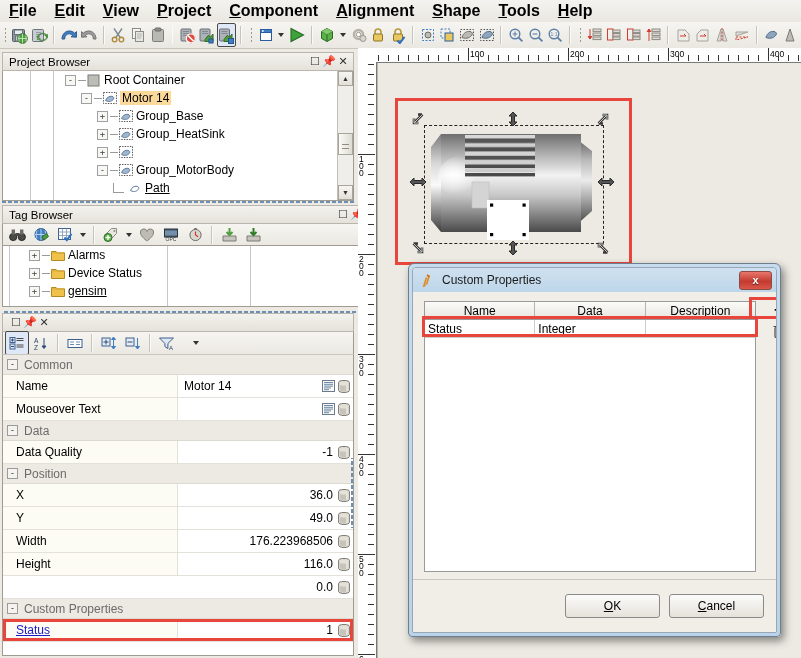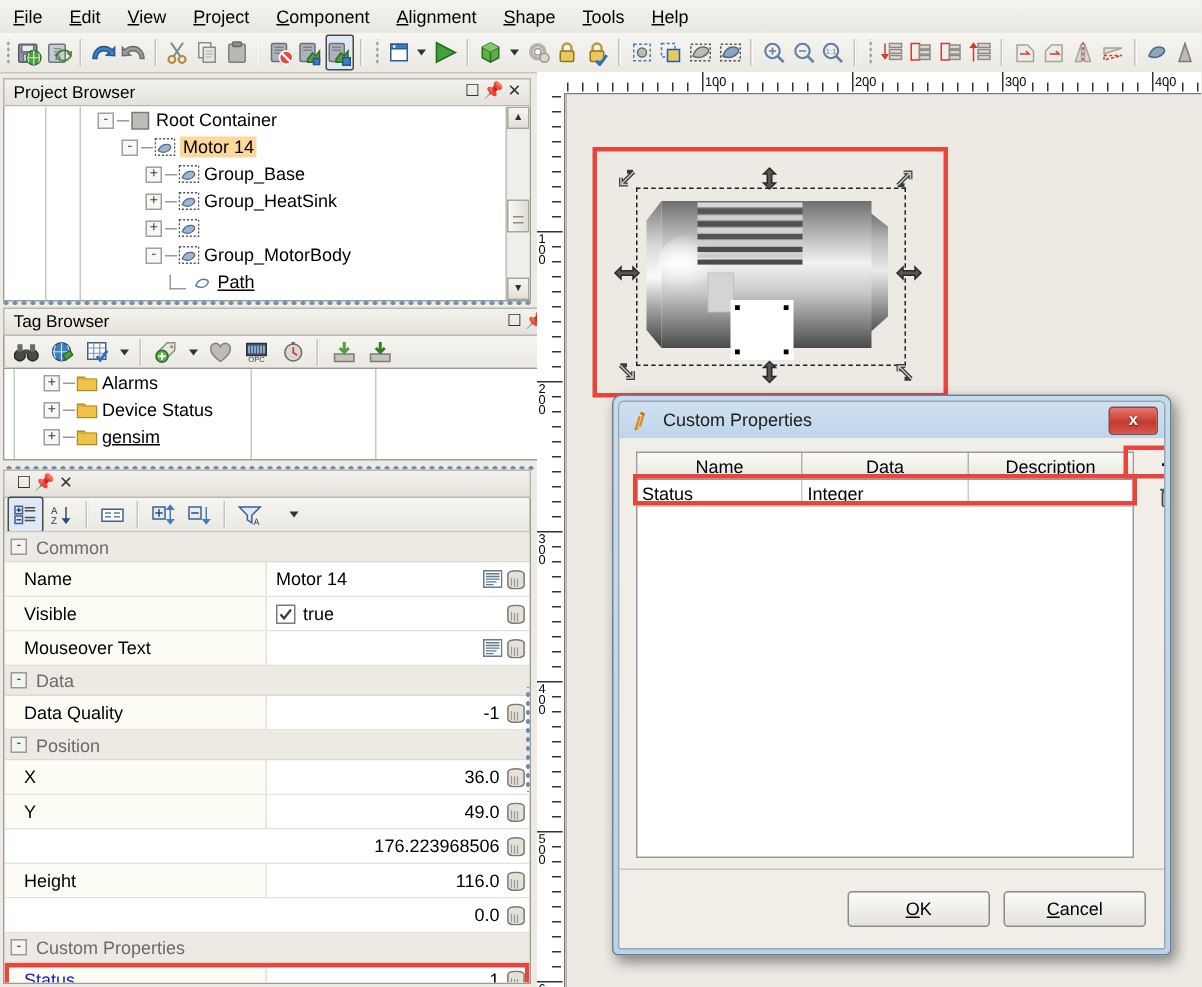--- a/index.html
+++ b/index.html
@@ -14,21 +14,21 @@
   .app{position:relative;width:801px;height:658px;}
 
   
   .menubar{
     position:absolute;left:0;top:0;width:801px;height:22px;
     background:linear-gradient(#f4f3ef,#e9e7e0);
     border-bottom:1px solid #d6d3ca;
     display:flex;align-items:center;
   }
   .menu-item{
-    padding:2px 9px;font-size:12px;color:#000;cursor:default;white-space:nowrap;
+    padding:2px 9px;font-size:16px;color:#000;cursor:default;white-space:nowrap;font-weight:bold;
   }
   .menu-item u{text-decoration:underline;}
 
   
   .toolbar{
     position:absolute;left:0;top:22px;width:801px;height:26px;
     background:linear-gradient(#f6f5f1,#eae8e1);
     border-bottom:1px solid #c9c6bd;
     display:flex;align-items:center;
   }
@@ -730,123 +730,104 @@
               <svg width="14" height="13" viewBox="0 0 14 13">
                 <ellipse cx="7" cy="2.6" rx="5.4" ry="2.1" fill="#e3e1d8" stroke="#7a7870"></ellipse>
                 <path d="M1.6 2.6v7.8c0 1.2 2.4 2.1 5.4 2.1s5.4-.9 5.4-2.1V2.6" fill="#e3e1d8" stroke="#7a7870"></path>
                 <path d="M4 5.2v5.6M6 5.6v5.8M8 5.6v5.8" stroke="#9a9890" stroke-width=".8"></path>
               </svg>
             </span>
           </div>
         </div>
         <div class="pe-row">
           <div class="k">
-            <span class="">Visible</span>
+            <span class="">Mouseover Text</span>
           </div>
           <div class="v">
-            <span class="cbx">
-              <svg width="9" height="9" viewBox="0 0 9 9">
-                <path d="M1 4.6l2.4 2.6L8 1.4" stroke="#444" stroke-width="1.6" fill="none"></path>
-              </svg>
-            </span>
-            <span>true</span>
+            <span></span>
+          </div>
+          <div class="icons">
+            <span class="mini">
+              <svg width="13" height="12" viewBox="0 0 13 12">
+                <rect x="0.5" y="0.5" width="12" height="11" fill="#fbfbf6" stroke="#6b7a8c"></rect>
+                <path d="M2 2.5h9M2 4.3h9M2 6.1h9M2 7.9h7M2 9.7h5" stroke="#5d7a9c" stroke-width=".9"></path>
+              </svg>
+            </span>
+            <span class="mini">
+              <svg width="14" height="13" viewBox="0 0 14 13">
+                <ellipse cx="7" cy="2.6" rx="5.4" ry="2.1" fill="#e3e1d8" stroke="#7a7870"></ellipse>
+                <path d="M1.6 2.6v7.8c0 1.2 2.4 2.1 5.4 2.1s5.4-.9 5.4-2.1V2.6" fill="#e3e1d8" stroke="#7a7870"></path>
+                <path d="M4 5.2v5.6M6 5.6v5.8M8 5.6v5.8" stroke="#9a9890" stroke-width=".8"></path>
+              </svg>
+            </span>
+          </div>
+        </div>
+        <div class="pe-cat">
+          <span class="box">-</span>
+          <span>Data</span>
+        </div>
+        <div class="pe-row">
+          <div class="k">
+            <span class="">Data Quality</span>
+          </div>
+          <div class="v right">
+            <span>-1</span>
           </div>
           <div class="icons">
             <span class="mini">
               <svg width="14" height="13" viewBox="0 0 14 13">
                 <ellipse cx="7" cy="2.6" rx="5.4" ry="2.1" fill="#e3e1d8" stroke="#7a7870"></ellipse>
                 <path d="M1.6 2.6v7.8c0 1.2 2.4 2.1 5.4 2.1s5.4-.9 5.4-2.1V2.6" fill="#e3e1d8" stroke="#7a7870"></path>
                 <path d="M4 5.2v5.6M6 5.6v5.8M8 5.6v5.8" stroke="#9a9890" stroke-width=".8"></path>
               </svg>
             </span>
           </div>
         </div>
+        <div class="pe-cat">
+          <span class="box">-</span>
+          <span>Position</span>
+        </div>
         <div class="pe-row">
           <div class="k">
-            <span class="">Mouseover Text</span>
-          </div>
-          <div class="v">
-            <span></span>
-          </div>
-          <div class="icons">
-            <span class="mini">
-              <svg width="13" height="12" viewBox="0 0 13 12">
-                <rect x="0.5" y="0.5" width="12" height="11" fill="#fbfbf6" stroke="#6b7a8c"></rect>
-                <path d="M2 2.5h9M2 4.3h9M2 6.1h9M2 7.9h7M2 9.7h5" stroke="#5d7a9c" stroke-width=".9"></path>
-              </svg>
-            </span>
-            <span class="mini">
-              <svg width="14" height="13" viewBox="0 0 14 13">
-                <ellipse cx="7" cy="2.6" rx="5.4" ry="2.1" fill="#e3e1d8" stroke="#7a7870"></ellipse>
-                <path d="M1.6 2.6v7.8c0 1.2 2.4 2.1 5.4 2.1s5.4-.9 5.4-2.1V2.6" fill="#e3e1d8" stroke="#7a7870"></path>
-                <path d="M4 5.2v5.6M6 5.6v5.8M8 5.6v5.8" stroke="#9a9890" stroke-width=".8"></path>
-              </svg>
-            </span>
-          </div>
-        </div>
-        <div class="pe-cat">
-          <span class="box">-</span>
-          <span>Data</span>
-        </div>
-        <div class="pe-row">
-          <div class="k">
-            <span class="">Data Quality</span>
+            <span class="">X</span>
           </div>
           <div class="v right">
-            <span>-1</span>
+            <span>36.0</span>
           </div>
           <div class="icons">
             <span class="mini">
               <svg width="14" height="13" viewBox="0 0 14 13">
                 <ellipse cx="7" cy="2.6" rx="5.4" ry="2.1" fill="#e3e1d8" stroke="#7a7870"></ellipse>
                 <path d="M1.6 2.6v7.8c0 1.2 2.4 2.1 5.4 2.1s5.4-.9 5.4-2.1V2.6" fill="#e3e1d8" stroke="#7a7870"></path>
                 <path d="M4 5.2v5.6M6 5.6v5.8M8 5.6v5.8" stroke="#9a9890" stroke-width=".8"></path>
               </svg>
             </span>
           </div>
         </div>
-        <div class="pe-cat">
-          <span class="box">-</span>
-          <span>Position</span>
-        </div>
         <div class="pe-row">
           <div class="k">
-            <span class="">X</span>
+            <span class="">Y</span>
           </div>
           <div class="v right">
-            <span>36.0</span>
+            <span>49.0</span>
           </div>
           <div class="icons">
             <span class="mini">
               <svg width="14" height="13" viewBox="0 0 14 13">
                 <ellipse cx="7" cy="2.6" rx="5.4" ry="2.1" fill="#e3e1d8" stroke="#7a7870"></ellipse>
                 <path d="M1.6 2.6v7.8c0 1.2 2.4 2.1 5.4 2.1s5.4-.9 5.4-2.1V2.6" fill="#e3e1d8" stroke="#7a7870"></path>
                 <path d="M4 5.2v5.6M6 5.6v5.8M8 5.6v5.8" stroke="#9a9890" stroke-width=".8"></path>
               </svg>
             </span>
           </div>
         </div>
         <div class="pe-row">
           <div class="k">
-            <span class="">Y</span>
-          </div>
-          <div class="v right">
-            <span>49.0</span>
-          </div>
-          <div class="icons">
-            <span class="mini">
-              <svg width="14" height="13" viewBox="0 0 14 13">
-                <ellipse cx="7" cy="2.6" rx="5.4" ry="2.1" fill="#e3e1d8" stroke="#7a7870"></ellipse>
-                <path d="M1.6 2.6v7.8c0 1.2 2.4 2.1 5.4 2.1s5.4-.9 5.4-2.1V2.6" fill="#e3e1d8" stroke="#7a7870"></path>
-                <path d="M4 5.2v5.6M6 5.6v5.8M8 5.6v5.8" stroke="#9a9890" stroke-width=".8"></path>
-              </svg>
-            </span>
-          </div>
-        </div>
-        <div class="pe-row">
+            <span class="">Width</span>
+          </div>
           <div class="v right">
             <span>176.223968506</span>
           </div>
           <div class="icons">
             <span class="mini">
               <svg width="14" height="13" viewBox="0 0 14 13">
                 <ellipse cx="7" cy="2.6" rx="5.4" ry="2.1" fill="#e3e1d8" stroke="#7a7870"></ellipse>
                 <path d="M1.6 2.6v7.8c0 1.2 2.4 2.1 5.4 2.1s5.4-.9 5.4-2.1V2.6" fill="#e3e1d8" stroke="#7a7870"></path>
                 <path d="M4 5.2v5.6M6 5.6v5.8M8 5.6v5.8" stroke="#9a9890" stroke-width=".8"></path>
               </svg>

